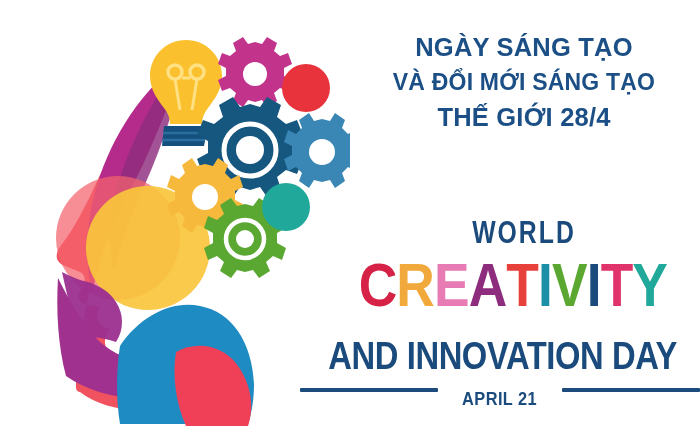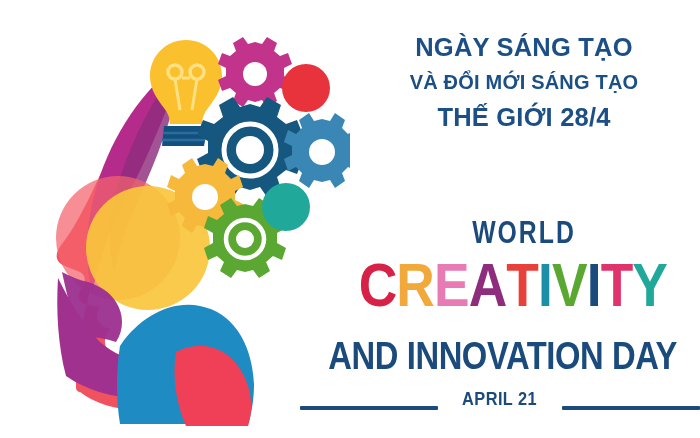--- a/index.html
+++ b/index.html
@@ -39,21 +39,21 @@
     width:352px;
     text-align:center;
     color:#1B4F86;
     font-weight:bold;
     font-size:25.5px;
     line-height:35px;
     letter-spacing:0.2px;
     white-space:nowrap;
   }
   #vn-heading .vn-line{display:block;}
-  #vn-line-2{font-size:20px;}
+  #vn-line-2{font-size:23px;}
 
   
   #word-world{
     position:absolute;
     left:0; top:216px;
     width:352px;
     text-align:center;
     color:#1A4B7C;
     font-weight:bold;
     font-size:31px;
@@ -94,21 +94,21 @@
     transform:scaleX(0.84);
     transform-origin:center top;
   }
 
   
   #april-row{
     position:absolute;
     left:-48px; top:388px;
     width:400px;
     display:flex;
-    align-items:flex-end;
+    align-items:flex-start;
     gap:18px;
   }
   .rule{
     flex:1 1 auto;
     height:4px;
     background:#1A4B7C;
     border-radius:1px;
   }
   #april-label{
     flex:0 0 auto;

